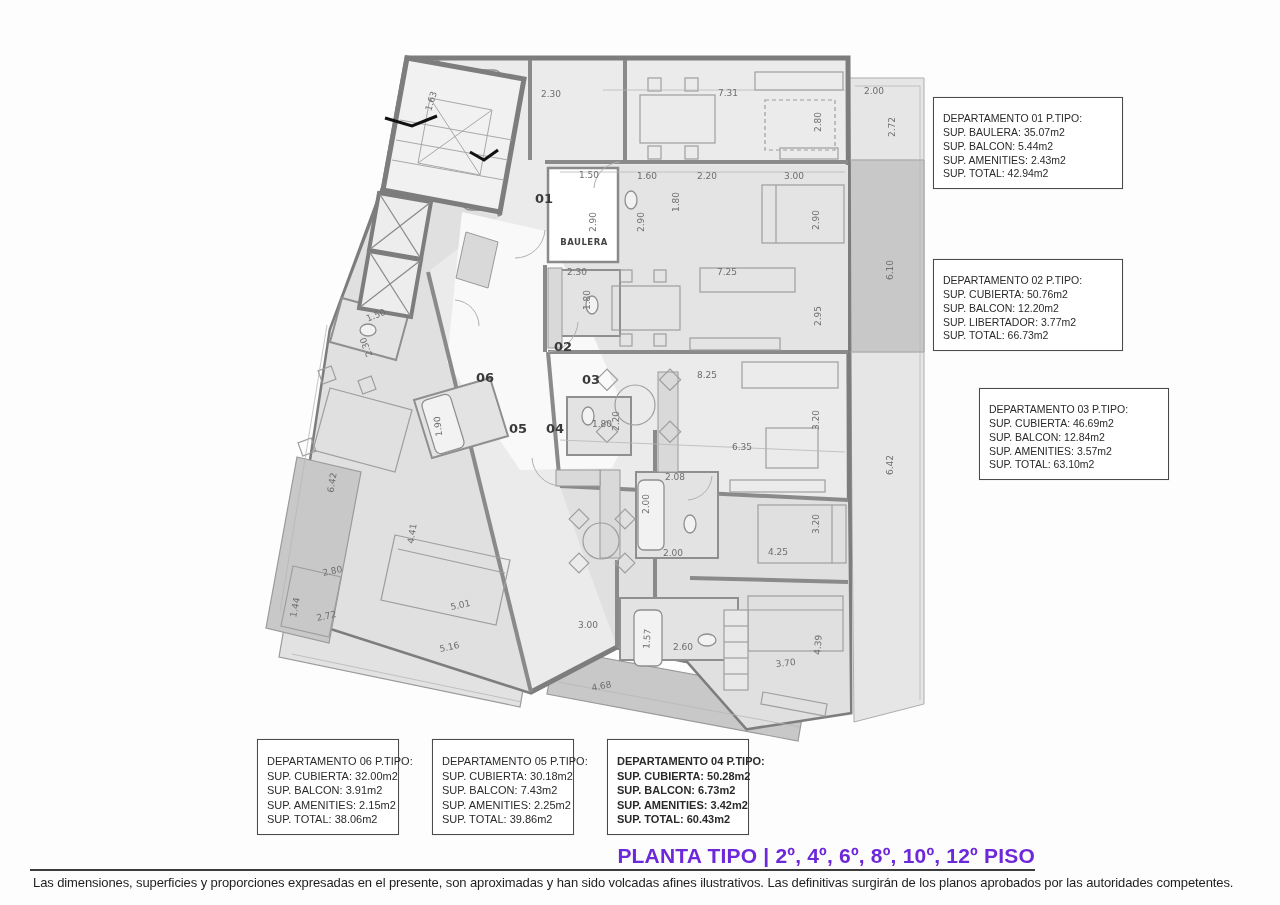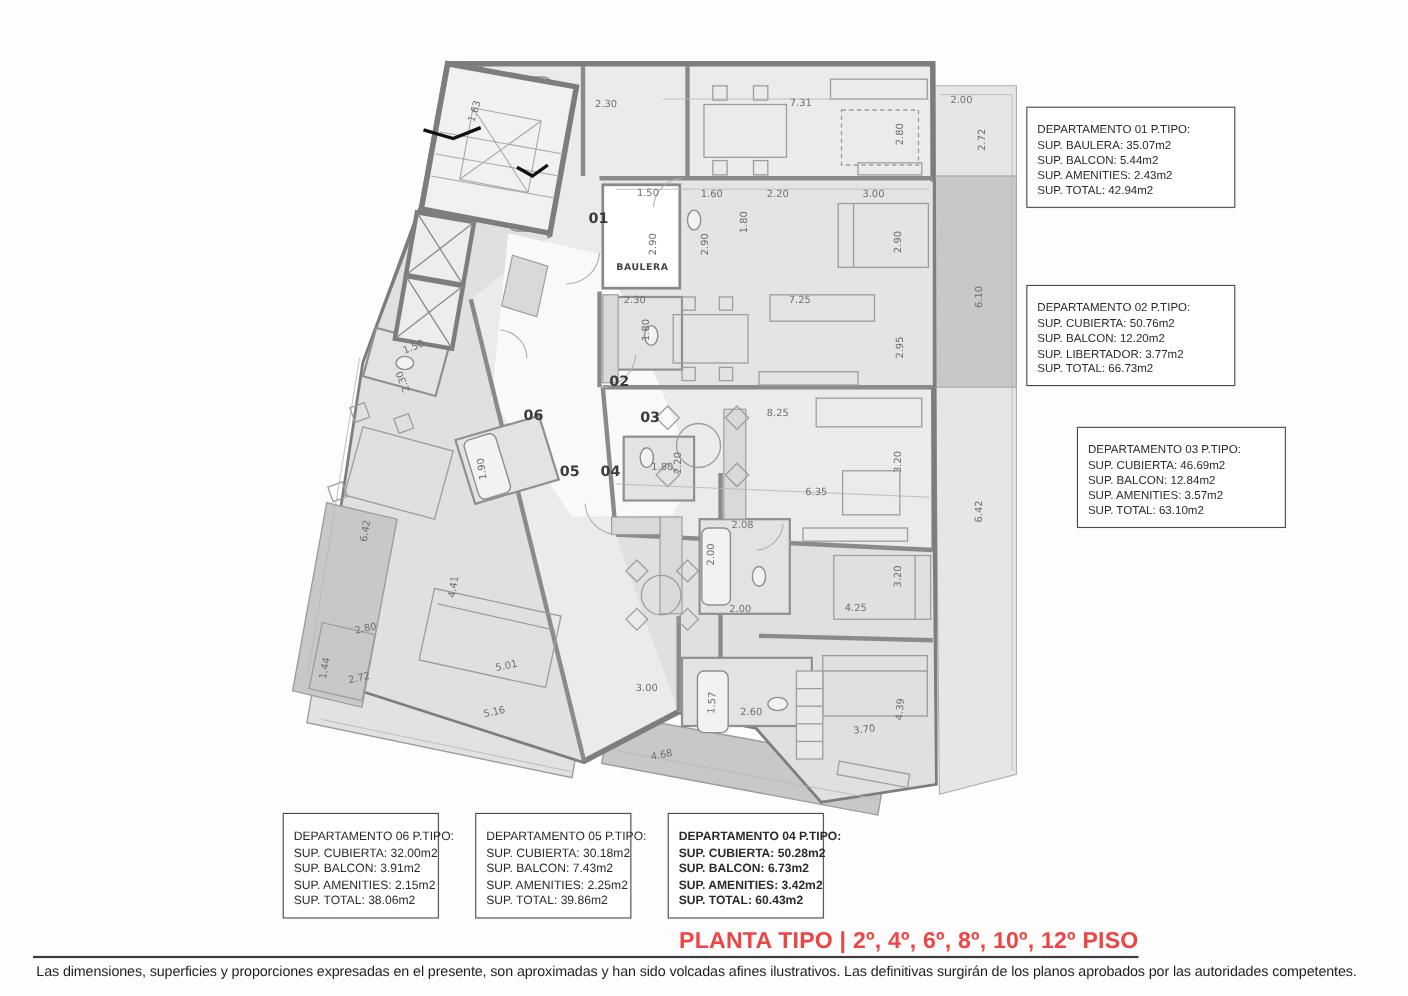--- a/index.html
+++ b/index.html
@@ -23,21 +23,21 @@
   .info-box.right{width:170px;font-size:10.5px;}
   .info-box.bottom{width:122px;font-size:11px;}
   .info-box .t{white-space:nowrap;}
 
   
   #footer-title{position:absolute;left:33px;top:838px;display:flex;align-items:baseline;gap:14px;}
   #project-name{font-size:31px;font-weight:800;letter-spacing:.5px;color:#151515;}
   #project-address{font-size:23px;font-weight:400;color:#2c2c2c;}
   #plan-type-title{
     position:absolute;left:560px;top:844px;width:475px;text-align:right;
-    font-size:21px;font-weight:700;color:#ef4444;letter-spacing:.2px;
+    font-size:21px;font-weight:700;color:#6d28d9;letter-spacing:.2px;
   }
   #footer-rule{position:absolute;left:30px;top:869px;width:1005px;height:2px;background:#3c3c3c;}
   #disclaimer{
     position:absolute;left:33px;top:875px;width:1235px;
     font-size:13px;color:#1e1e1e;letter-spacing:-.1px;white-space:nowrap;
   }
 </style>
 </head>
 <body>
 

